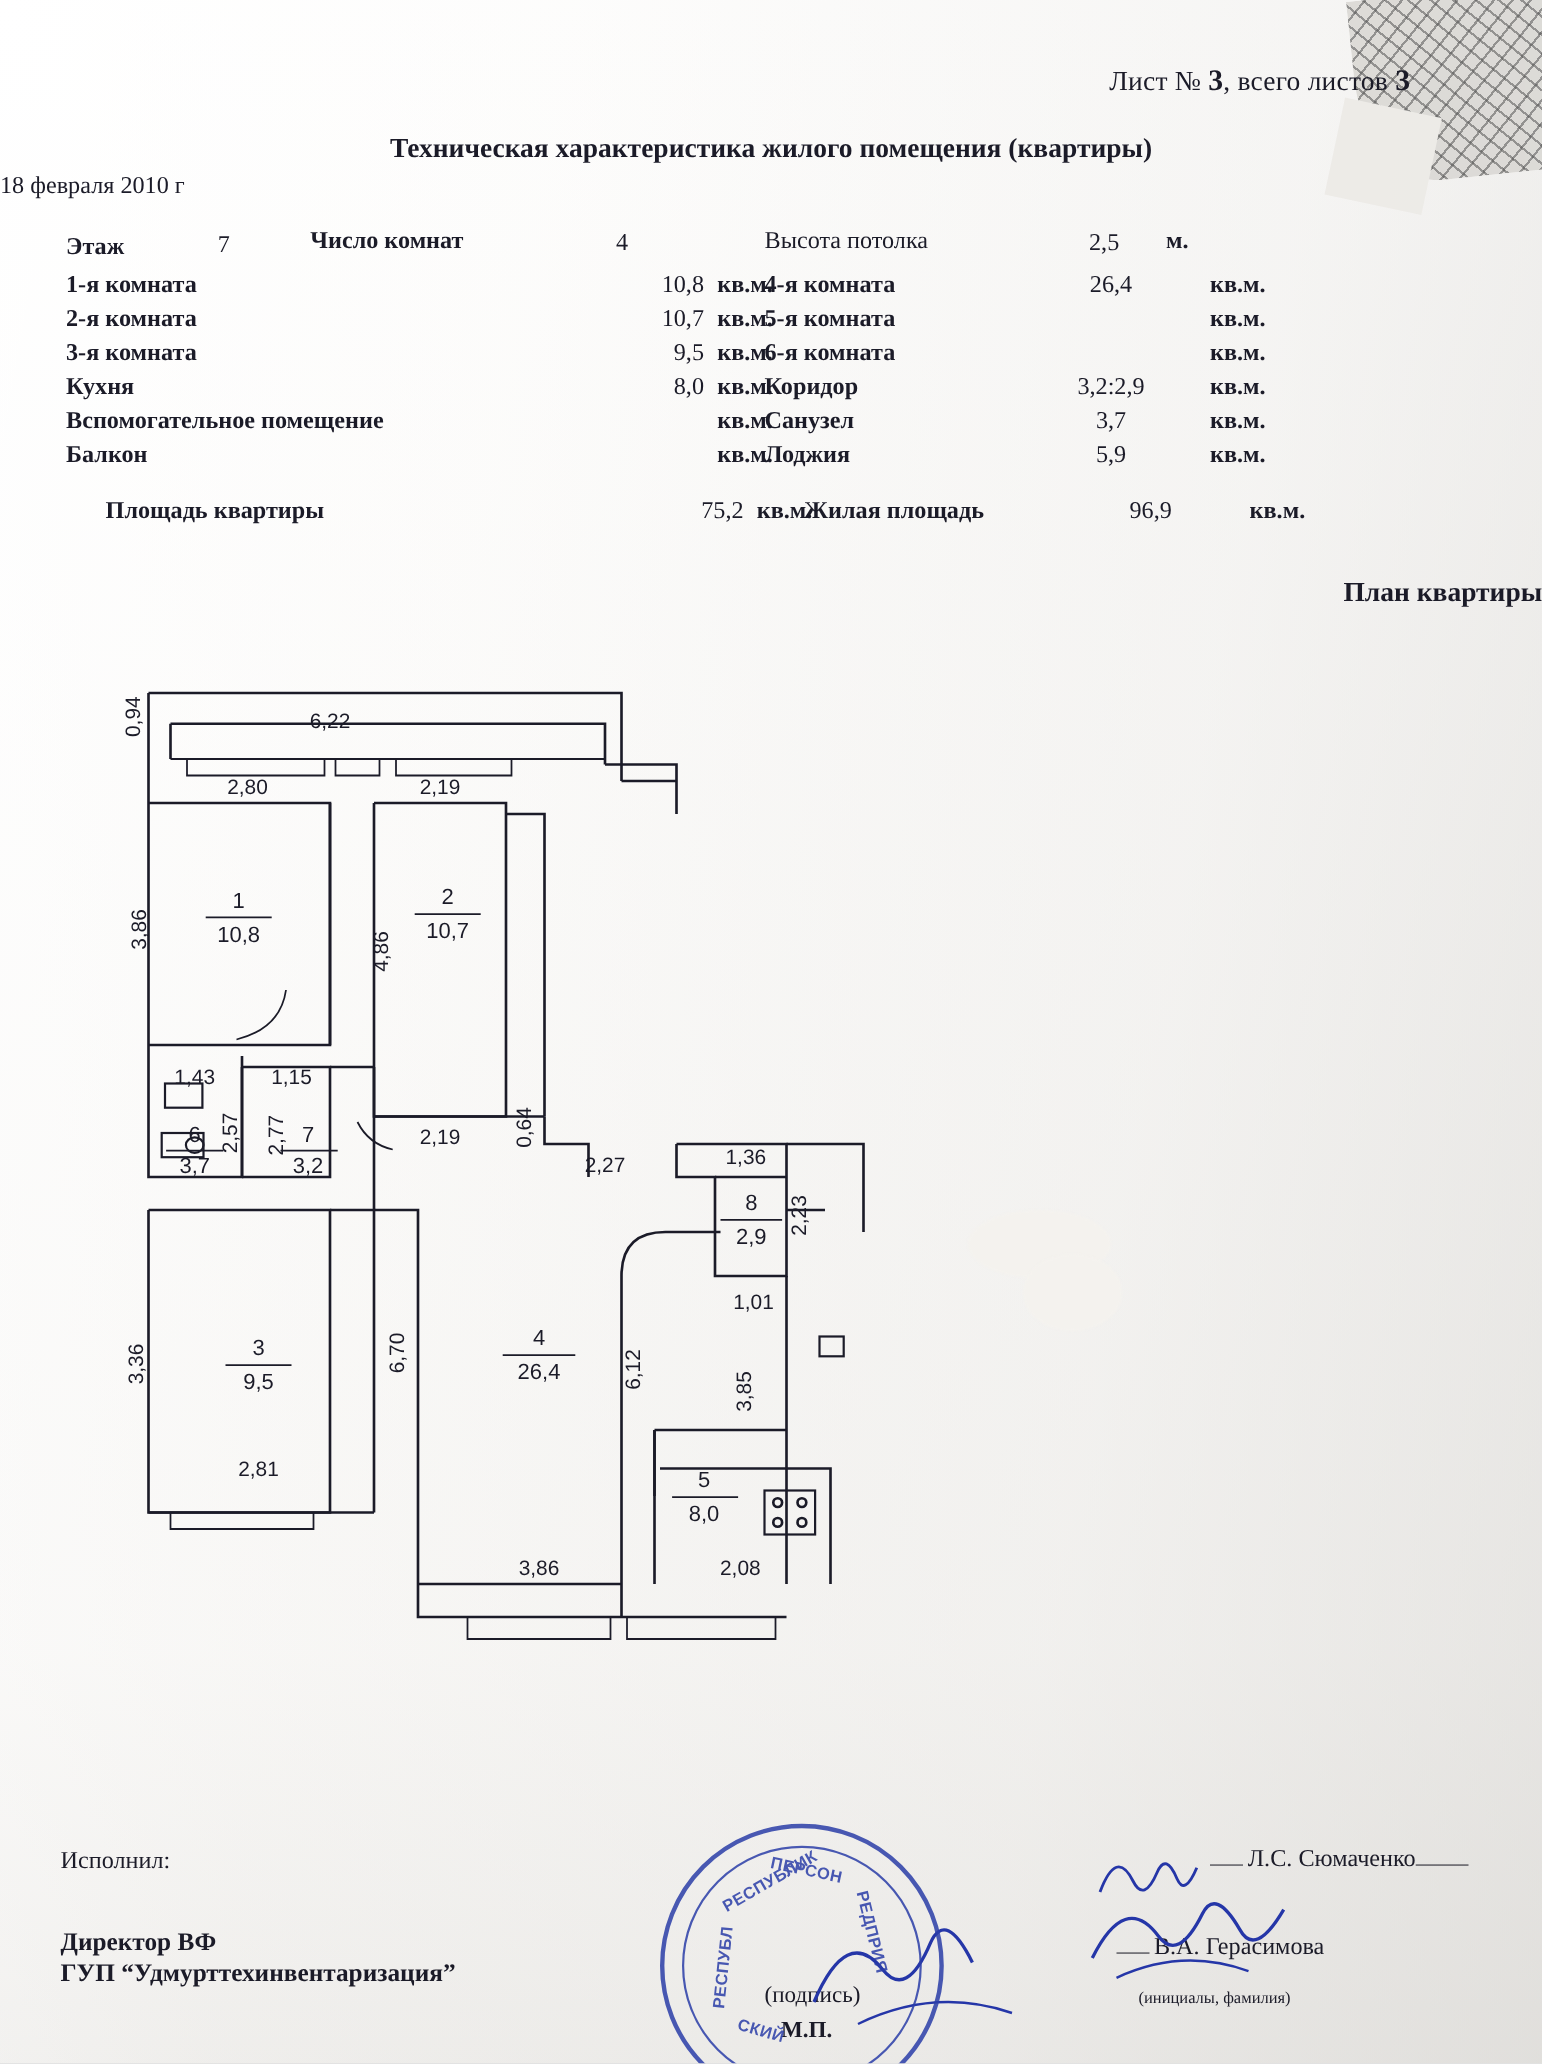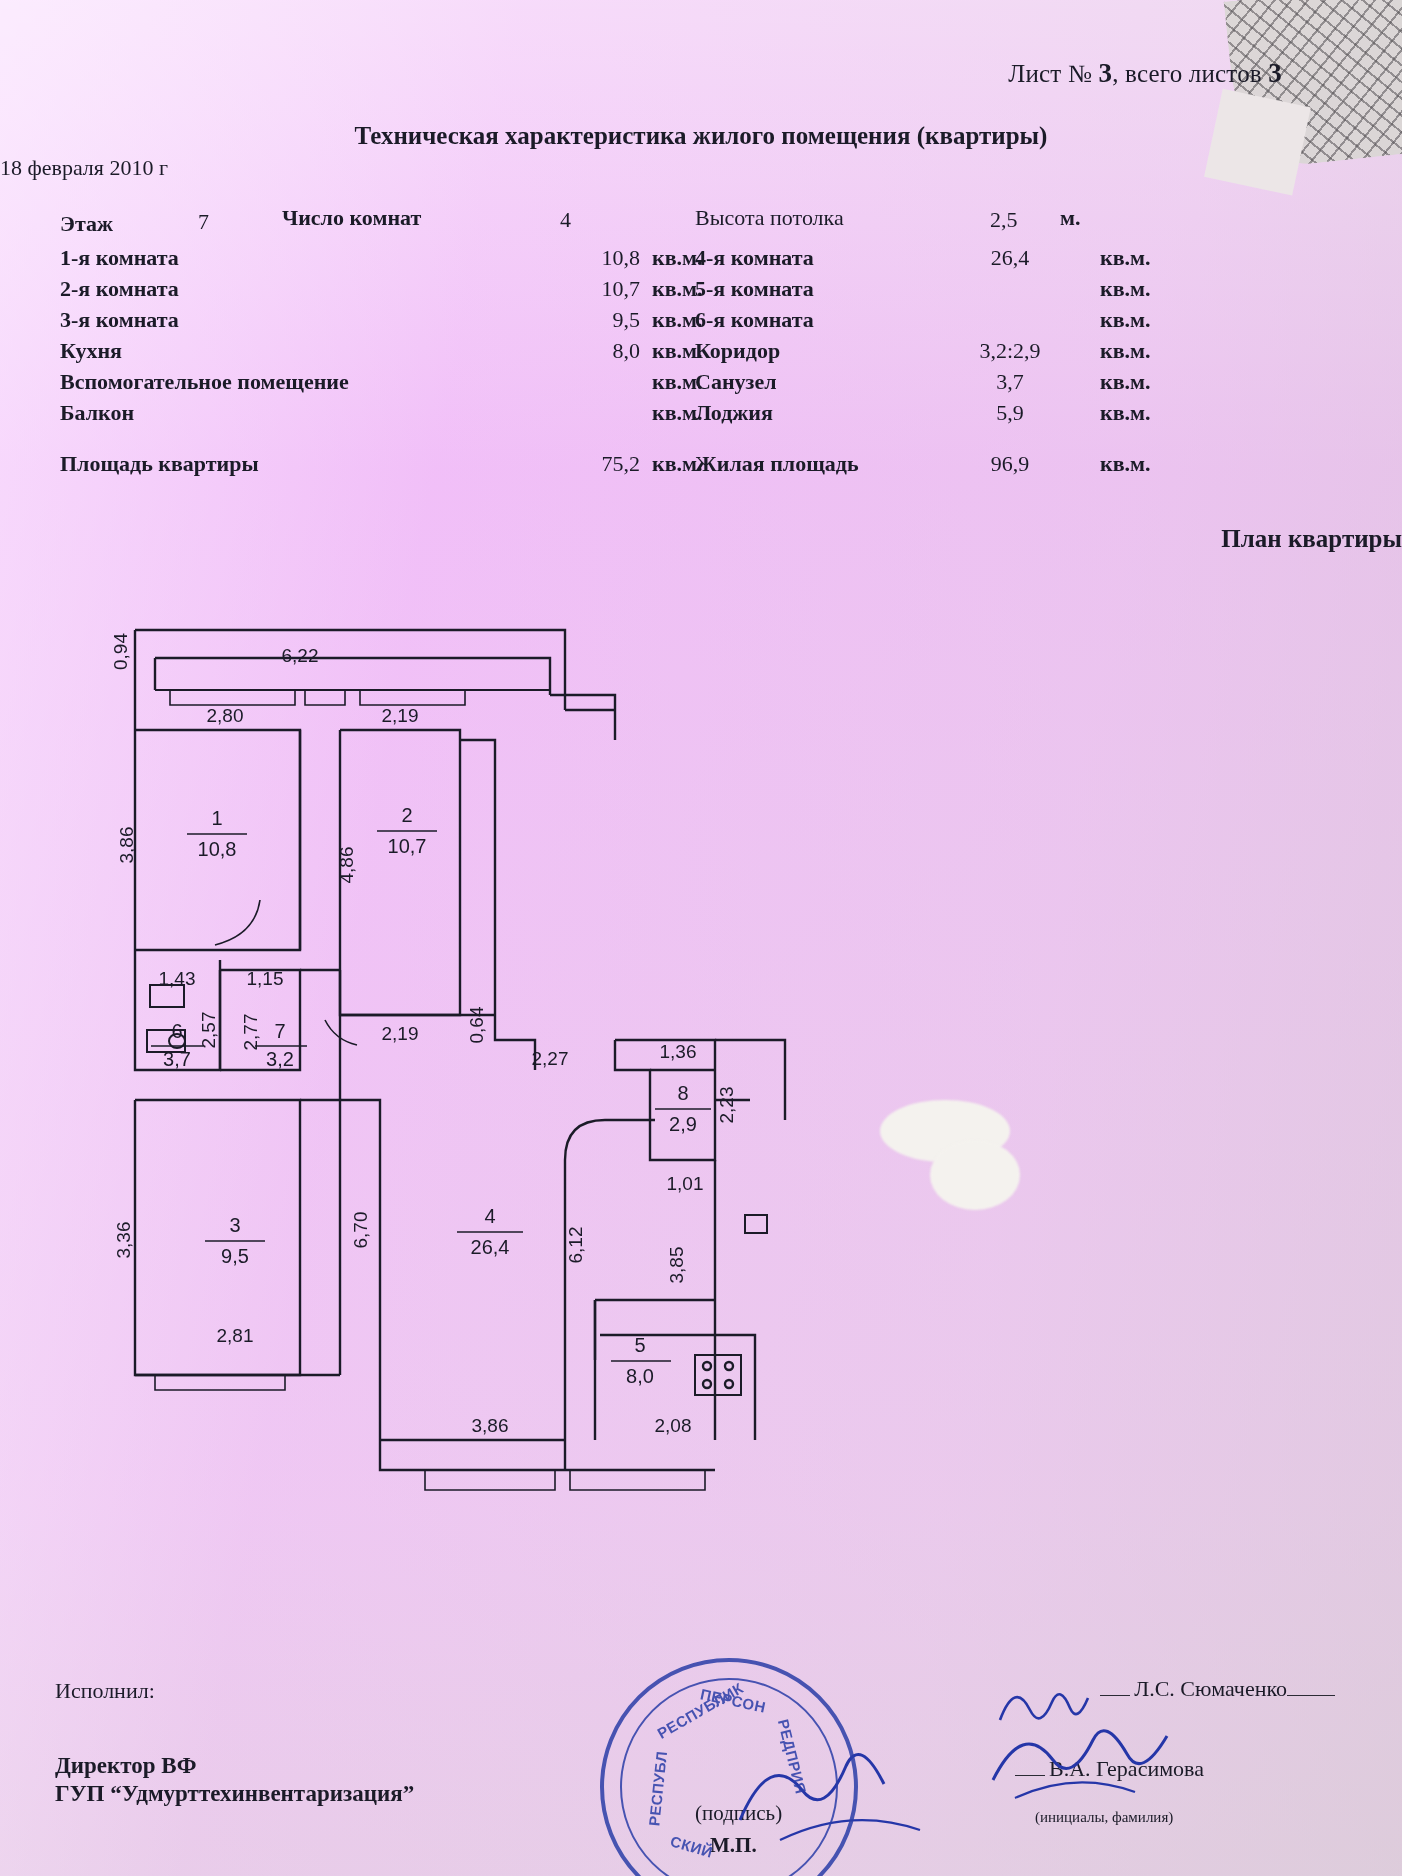--- a/index.html
+++ b/index.html
@@ -4,21 +4,21 @@
 <style>
   html, body {
     margin: 0;
     padding: 0;
     background: #cfcfcf;
   }
   .page {
     position: relative;
     width: 1402px;
     height: 1876px;
-    background: #f0abfc;
+    background: #ffffff;
     overflow: hidden;
     font-family: "Liberation Serif", serif;
     color: #1b1b28;
   }
   
   .paper-shade {
     position: absolute;
     inset: 0;
     background:
       linear-gradient(100deg, rgba(255,255,255,0.55) 0%, rgba(245,243,239,0.2) 30%, rgba(228,226,222,0.35) 70%, rgba(214,212,208,0.55) 100%),
@@ -120,21 +120,21 @@
     font-weight: bold;
   }
   .row-head .lbl-left { top: 6px; }
   .floor-num { position: absolute; left: 138px; top: 4px; font-weight: normal; }
   .rooms-lbl { position: absolute; left: 222px; top: 0; font-weight: bold; }
   .rooms-val { position: absolute; left: 500px; top: 2px; }
   .height-lbl { position: absolute; left: 635px; top: 0; font-weight: normal; }
   .height-val { position: absolute; left: 930px; top: 2px; }
   .height-unit { position: absolute; left: 1000px; top: 0; font-weight: bold; }
 
-  .totals { margin-top: 20px; }
+  .totals { margin-top: 20px; margin-left: 36px; }
 
   .plan-title {
     position: absolute;
     left: 0; right: 0;
     top: 525px;
     text-align: right;
     font-size: 25px;
     font-weight: bold;
   }
 

